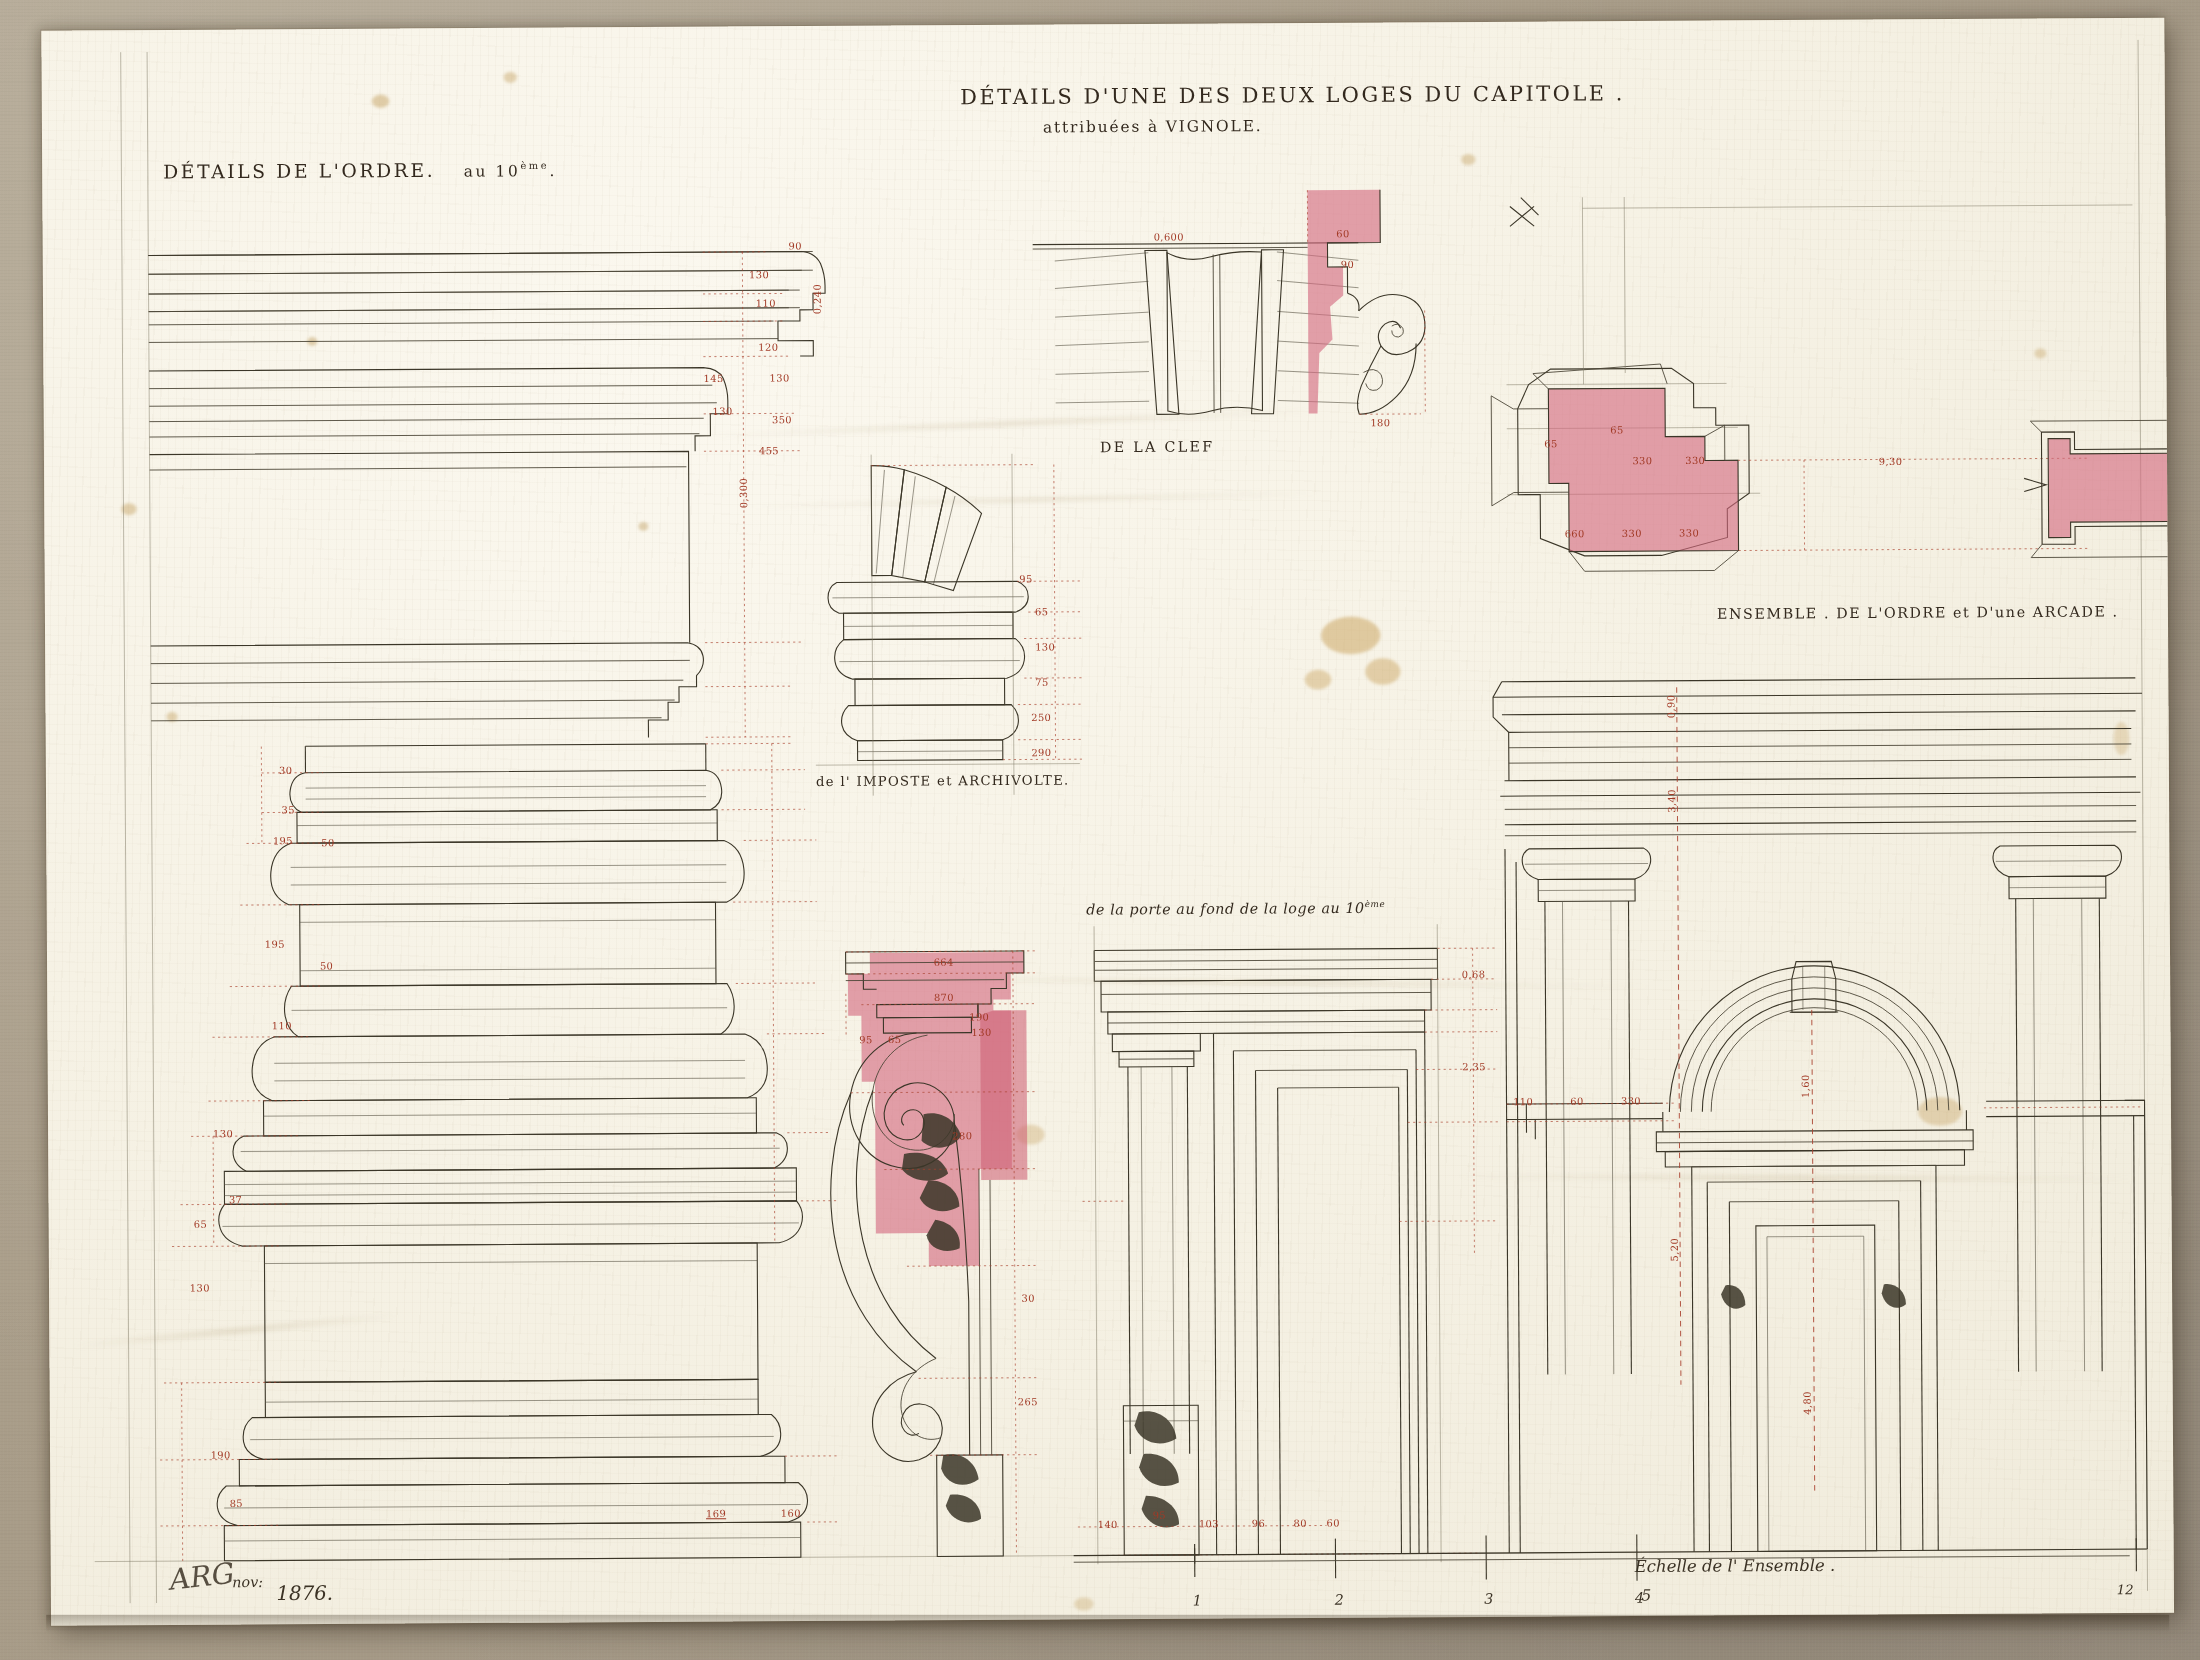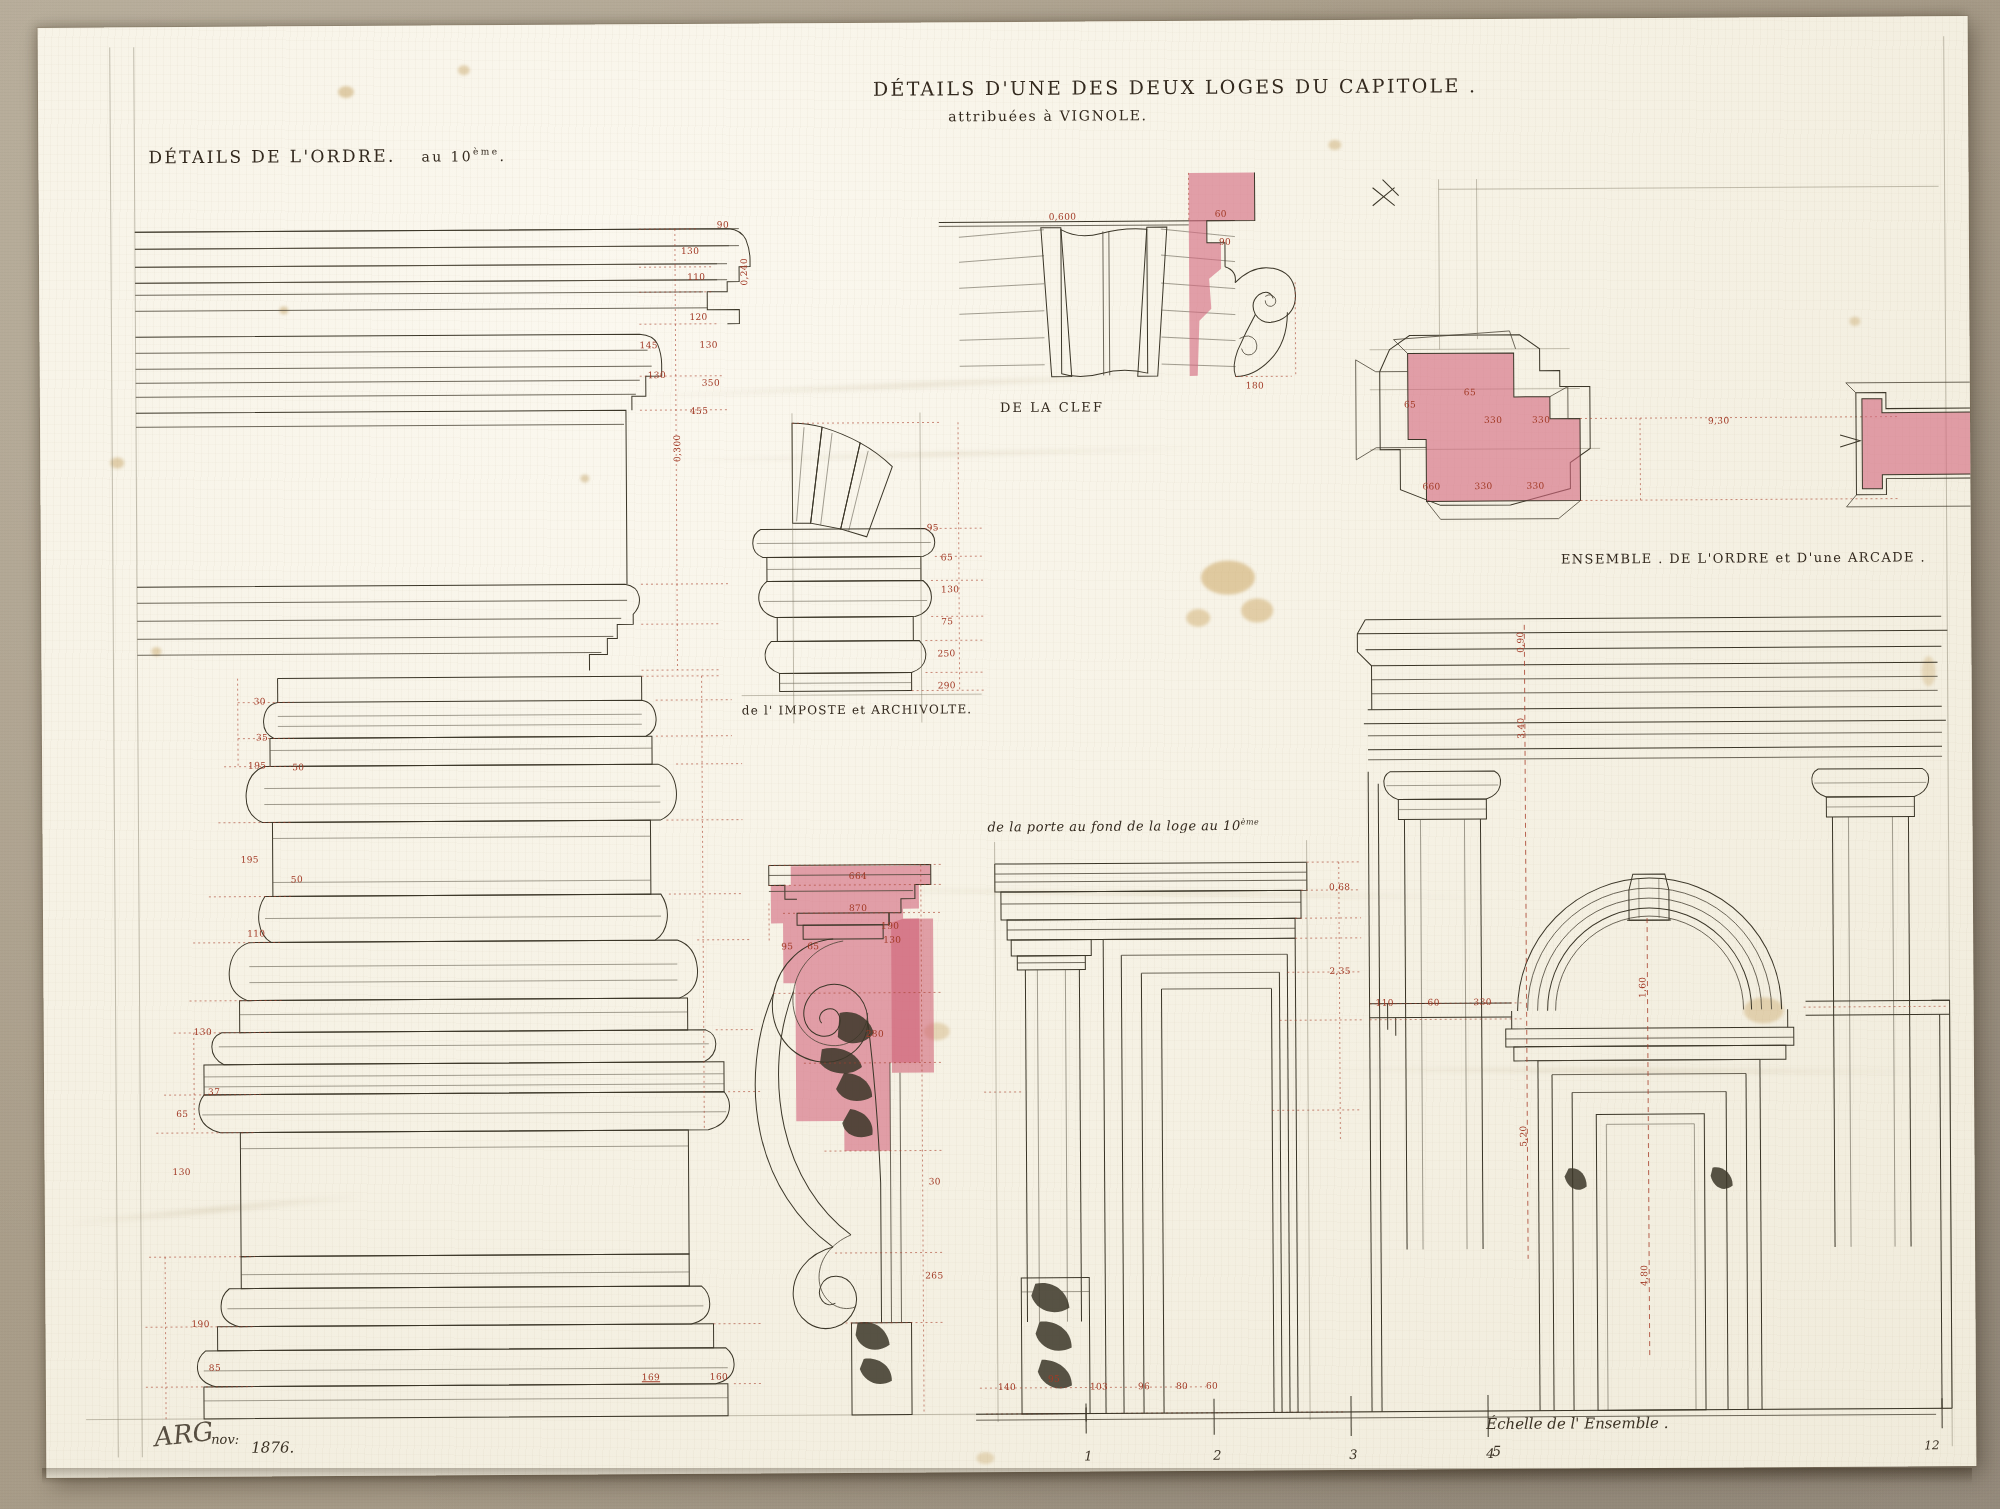--- a/index.html
+++ b/index.html
@@ -125,21 +125,21 @@
       <span>Échelle de l' Ensemble .</span>
     </div>
 
     <div class="sig" style="left:108px;top:1392px;font-size:26px;font-family:'DejaVu Serif',serif;
                 transform:rotate(-6deg);opacity:.85;">
       <span>ARG</span>
     </div>
     <div class="sig" style="left:165px;top:1405px;font-size:13px;">
       <span>nov:</span>
     </div>
-    <div class="sig" style="left:205px;top:1412px;font-size:15px;">
+    <div class="sig" style="left:205px;top:1412px;font-size:18px;">
       <span>1876.</span>
     </div>
 
     <div class="sig" style="left:1038px;top:1427px;font-size:13px;"><span>1</span></div>
     <div class="sig" style="left:1167px;top:1427px;font-size:13px;"><span>2</span></div>
     <div class="sig" style="left:1303px;top:1427px;font-size:13px;"><span>3</span></div>
     <div class="sig" style="left:1440px;top:1427px;font-size:13px;"><span>4</span></div>
     <div class="sig" style="left:1448px;top:1427px;font-size:13px;opacity:0;"><span>5</span></div>
     <div class="sig" style="left:1446px;top:1424px;font-size:14px;"><span>5</span></div>
     <div class="sig" style="left:1878px;top:1422px;font-size:12px;"><span>12</span></div>

